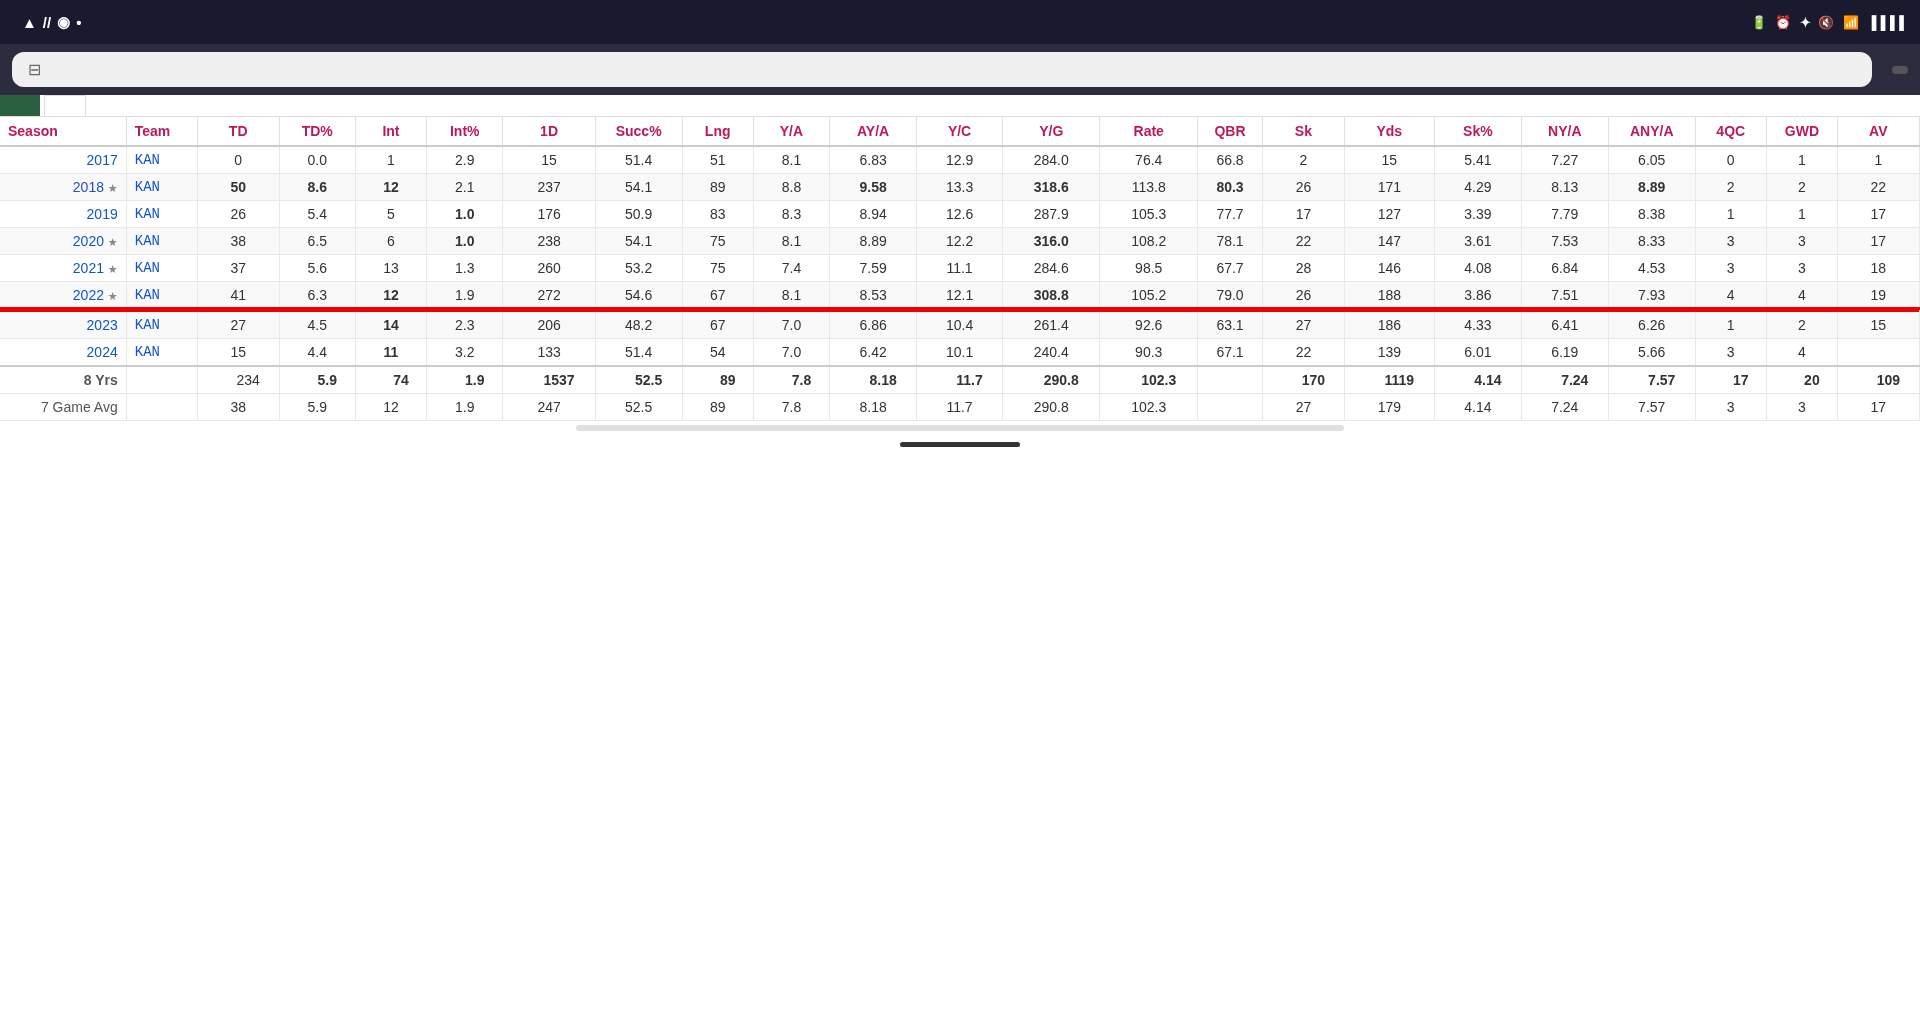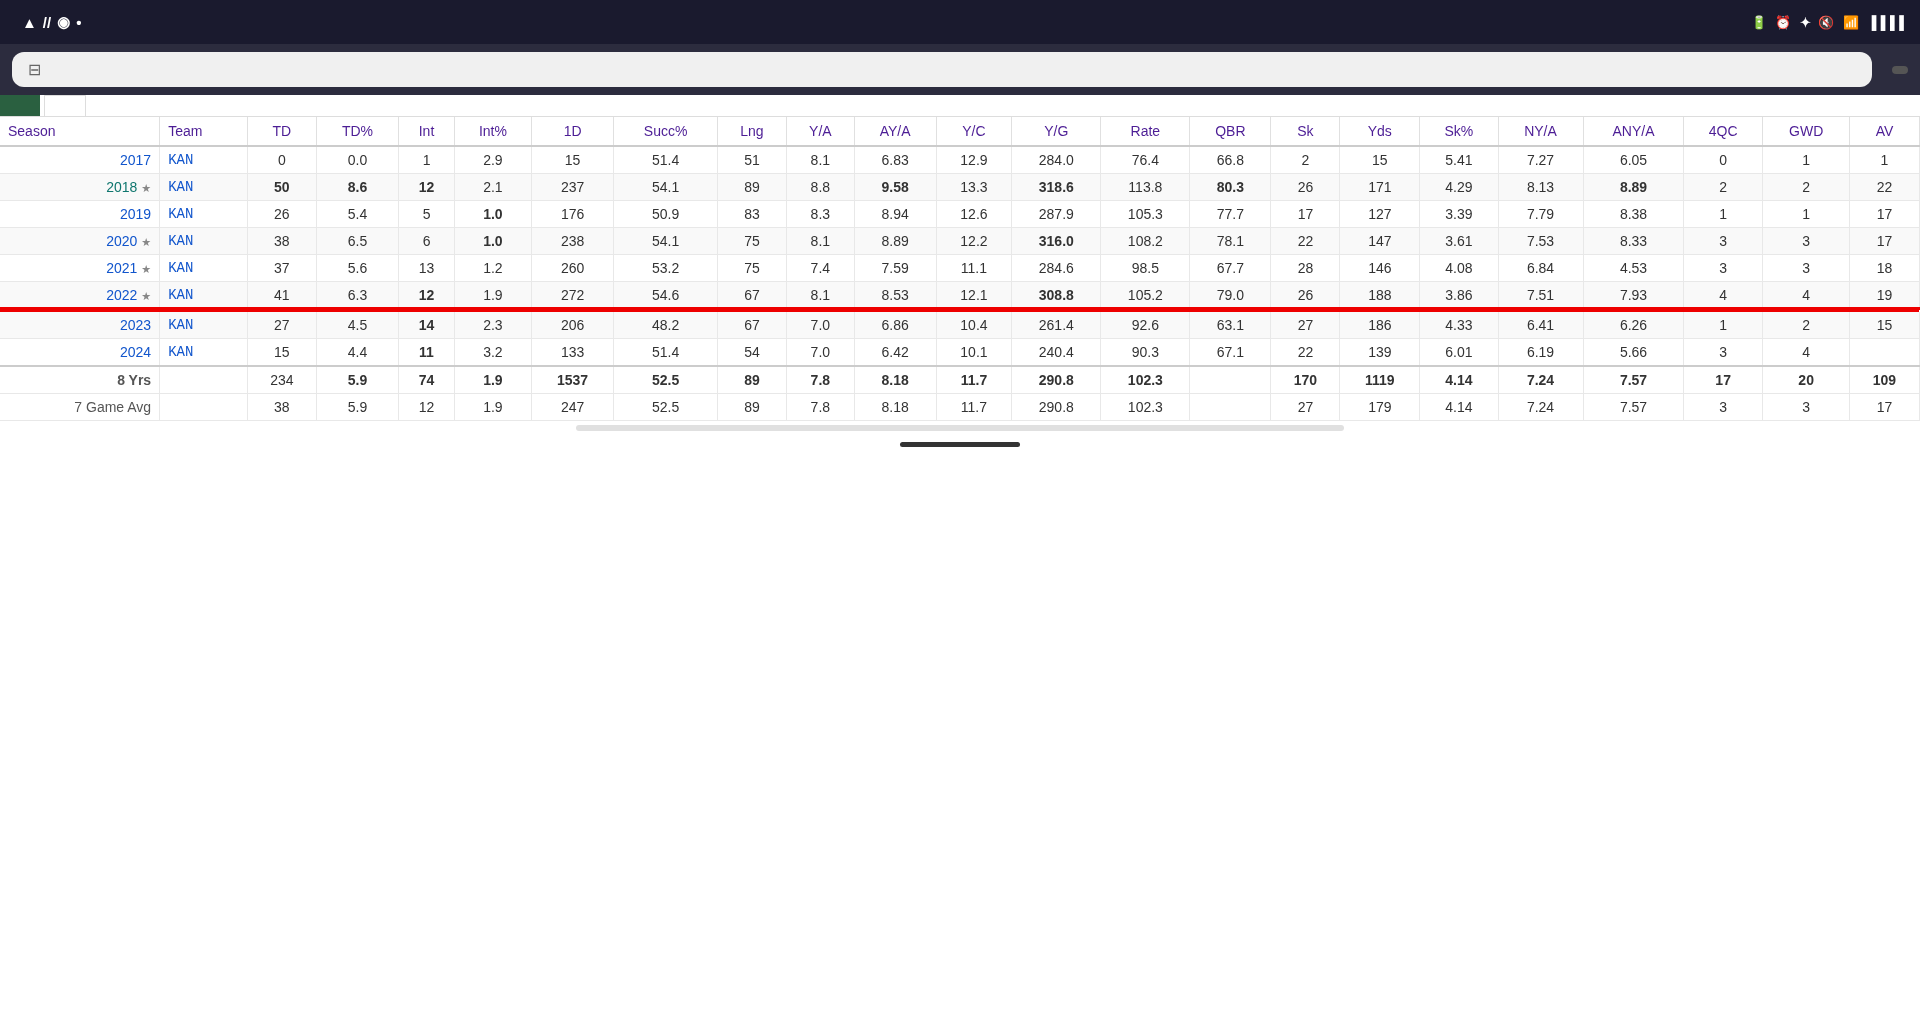--- a/index.html
+++ b/index.html
@@ -95,22 +95,22 @@
       font-size: 14px;
     }
 
     thead tr {
       background: #fff;
     }
 
     th {
       padding: 6px 8px;
       text-align: center;
-      font-weight: 400;
-      color: #4c1d95;
+      font-weight: 700;
+      color: #be185d;
       border-bottom: 2px solid #ccc;
       border-right: 1px solid #e0e0e0;
       white-space: nowrap;
       font-size: 14px;
     }
 
     th.col-season, th.col-team { text-align: left; }
 
     td {
       padding: 5px 8px;
@@ -125,21 +125,21 @@
     td.col-season { text-align: right; color: #555; }
     td.col-team { text-align: left; font-family: Liberation Mono, monospace; }
     td.col-team a { color: #1155cc; text-decoration: none; }
 
     tr:nth-child(even) { background: #f9f9f9; }
     tr:nth-child(odd) { background: #fff; }
 
     .bold { font-weight: 700; }
     .highlight-gold { background: #f5d000 !important; font-weight: 700; }
 
-    .totals-row td { font-weight: 700; background: #fff !important; border-top: 2px solid #ccc; }
+    .totals-row td { font-weight: 700; background: #fff !important; border-top: 2px solid #ccc; padding-left: 28px; }
     .avg-row td { background: #fff !important; }
 
     
     .red-line-row {
       position: relative;
       padding-left: 33px;
     }
     .red-line-row::after {
       content: '';
       position: absolute;
@@ -262,21 +262,21 @@
           <td>2</td>
           <td>15</td>
           <td>5.41</td>
           <td>7.27</td>
           <td>6.05</td>
           <td>0</td>
           <td>1</td>
           <td>1</td>
         </tr>
         <tr>
-          <td class="col-season"><a style="color:#0f766e;text-decoration:none">2018</a> <span style="color:#888;font-size:11px">★</span></td>
+          <td class="col-season"><a style="color:#1d4ed8;text-decoration:none">2018</a> <span style="color:#888;font-size:11px">★</span></td>
           <td class="col-team"><a style="color:#1155cc;text-decoration:none">KAN</a></td>
           <td class="bold">50</td>
           <td class="bold">8.6</td>
           <td class="bold">12</td>
           <td>2.1</td>
           <td>237</td>
           <td>54.1</td>
           <td>89</td>
           <td>8.8</td>
           <td class="bold">9.58</td>
@@ -342,21 +342,21 @@
           <td>3</td>
           <td>3</td>
           <td>17</td>
         </tr>
         <tr>
           <td class="col-season"><a style="color:#1155cc;text-decoration:none">2021</a> <span style="color:#888;font-size:11px">★</span></td>
           <td class="col-team"><a style="color:#1155cc;text-decoration:none">KAN</a></td>
           <td>37</td>
           <td>5.6</td>
           <td>13</td>
-          <td>1.2</td>
+          <td>1.3</td>
           <td>260</td>
           <td>53.2</td>
           <td>75</td>
           <td>7.4</td>
           <td>7.59</td>
           <td>11.1</td>
           <td>284.6</td>
           <td>98.5</td>
           <td>67.7</td>
           <td>28</td>

